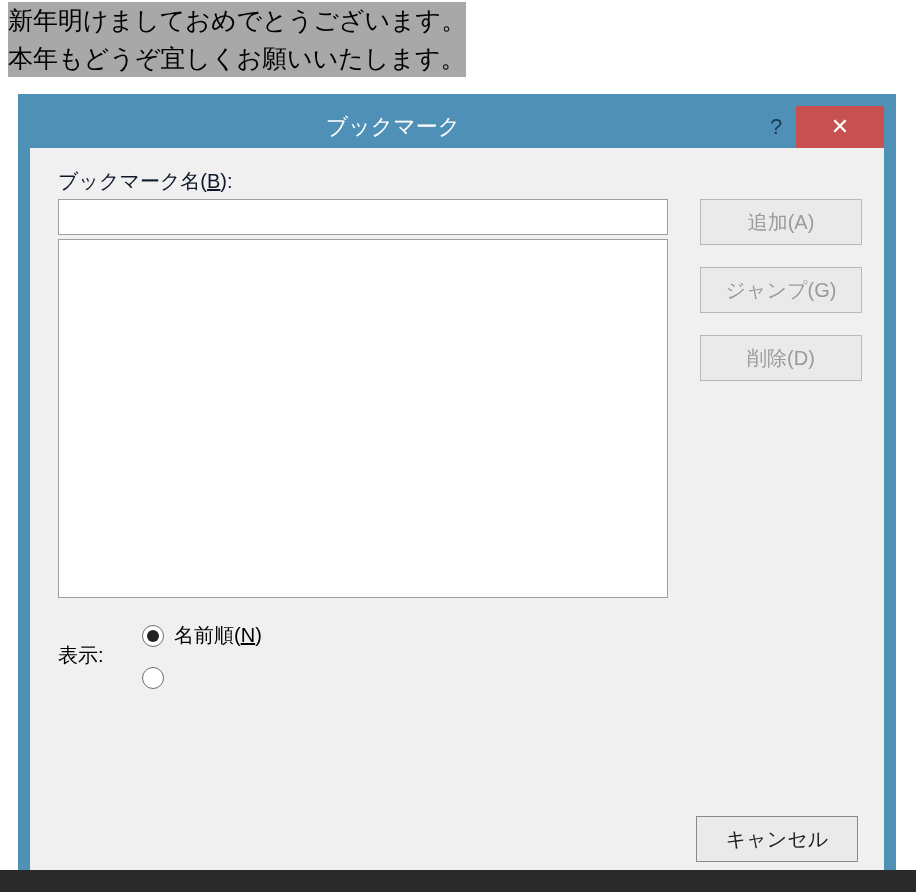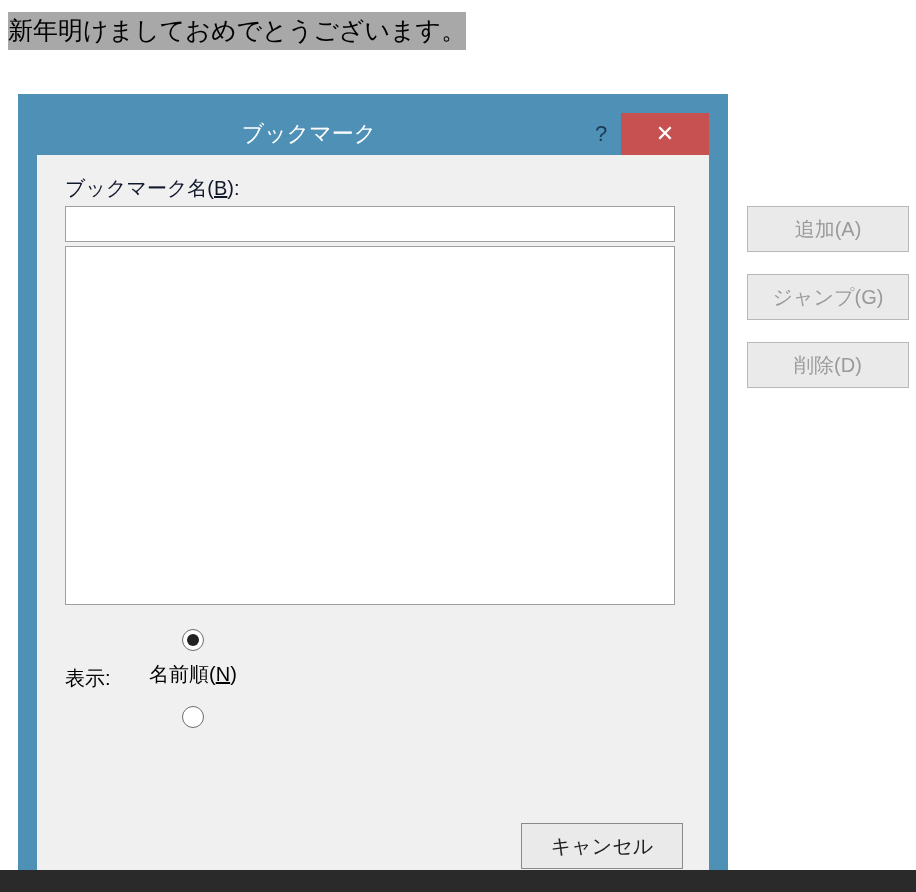--- a/index.html
+++ b/index.html
@@ -13,39 +13,39 @@
     }
     .document-background {
       position: absolute;
       top: 0; left: 0; right: 0; bottom: 0;
       background: #ffffff;
     }
     .doc-text {
       font-size: 25px;
       line-height: 1.5;
       color: #000;
-      padding: 12px 8px;
+      padding: 2px 8px;
     }
     .doc-line1 {
       background: #a8a8a8;
       display: inline-block;
     }
     .doc-line2 {
       background: #a8a8a8;
       display: inline-block;
     }
 
     .dialog-shadow {
       position: absolute;
       left: 18px;
       top: 94px;
-      width: 710px;
+      width: 878px;
       height: 780px;
       background: #4f90b7;
-      padding: 19px;
+      padding: 12px;
     }
     .titlebar {
       height: 42px;
       background: #4f90b7;
       display: flex;
       align-items: stretch;
       position: relative;
     }
     .titlebar-title {
       flex: 1;
@@ -116,33 +116,32 @@
     .win-button {
       width: 162px;
       height: 46px;
       border: 1px solid #b8b8b8;
       background: #eaeaea;
       color: #9a9a9a;
       font-size: 20px;
       text-align: center;
       line-height: 44px;
       cursor: default;
-      margin-left: 40px;
     }
 
     .sort-row {
       display: flex;
       align-items: center;
       gap: 24px;
       margin-top: 24px;
       font-size: 20px;
     }
     .sort-label { width: 60px; }
     .radio-group { display: flex; flex-direction: column; gap: 18px; }
-    .radio-item { display: flex; align-items: center; gap: 10px; cursor: pointer; flex-direction: column; }
+    .radio-item { display: flex; align-items: center; gap: 10px; cursor: pointer; }
     .radio-circle {
       width: 22px; height: 22px; border-radius: 50%;
       border: 1px solid #6d6d6d; background: #fff;
       display: flex; align-items: center; justify-content: center;
     }
     .radio-dot { width: 12px; height: 12px; border-radius: 50%; background: #222; }
 
     .checkbox-row {
       margin-top: 44px;
       display: flex; align-items: center; gap: 12px;
@@ -174,20 +173,21 @@
       height: 22px;
       background: #2a2a2a;
     }
   </style>
 </head>
 <body>
 
 <div class="document-background">
   <div class="doc-text">
     <span class="doc-line1">新年明けましておめでとうございます。</span><br>
+    <span class="doc-line2">本年もどうぞ宜しくお願いいたします。</span>
   </div>
 </div>
 
 <div class="dialog-shadow">
   <div class="titlebar">
     <div class="titlebar-title">ブックマーク</div>
     <div class="titlebar-help">?</div>
     <div class="titlebar-close">✕</div>
   </div>
   <div class="dialog-body">

